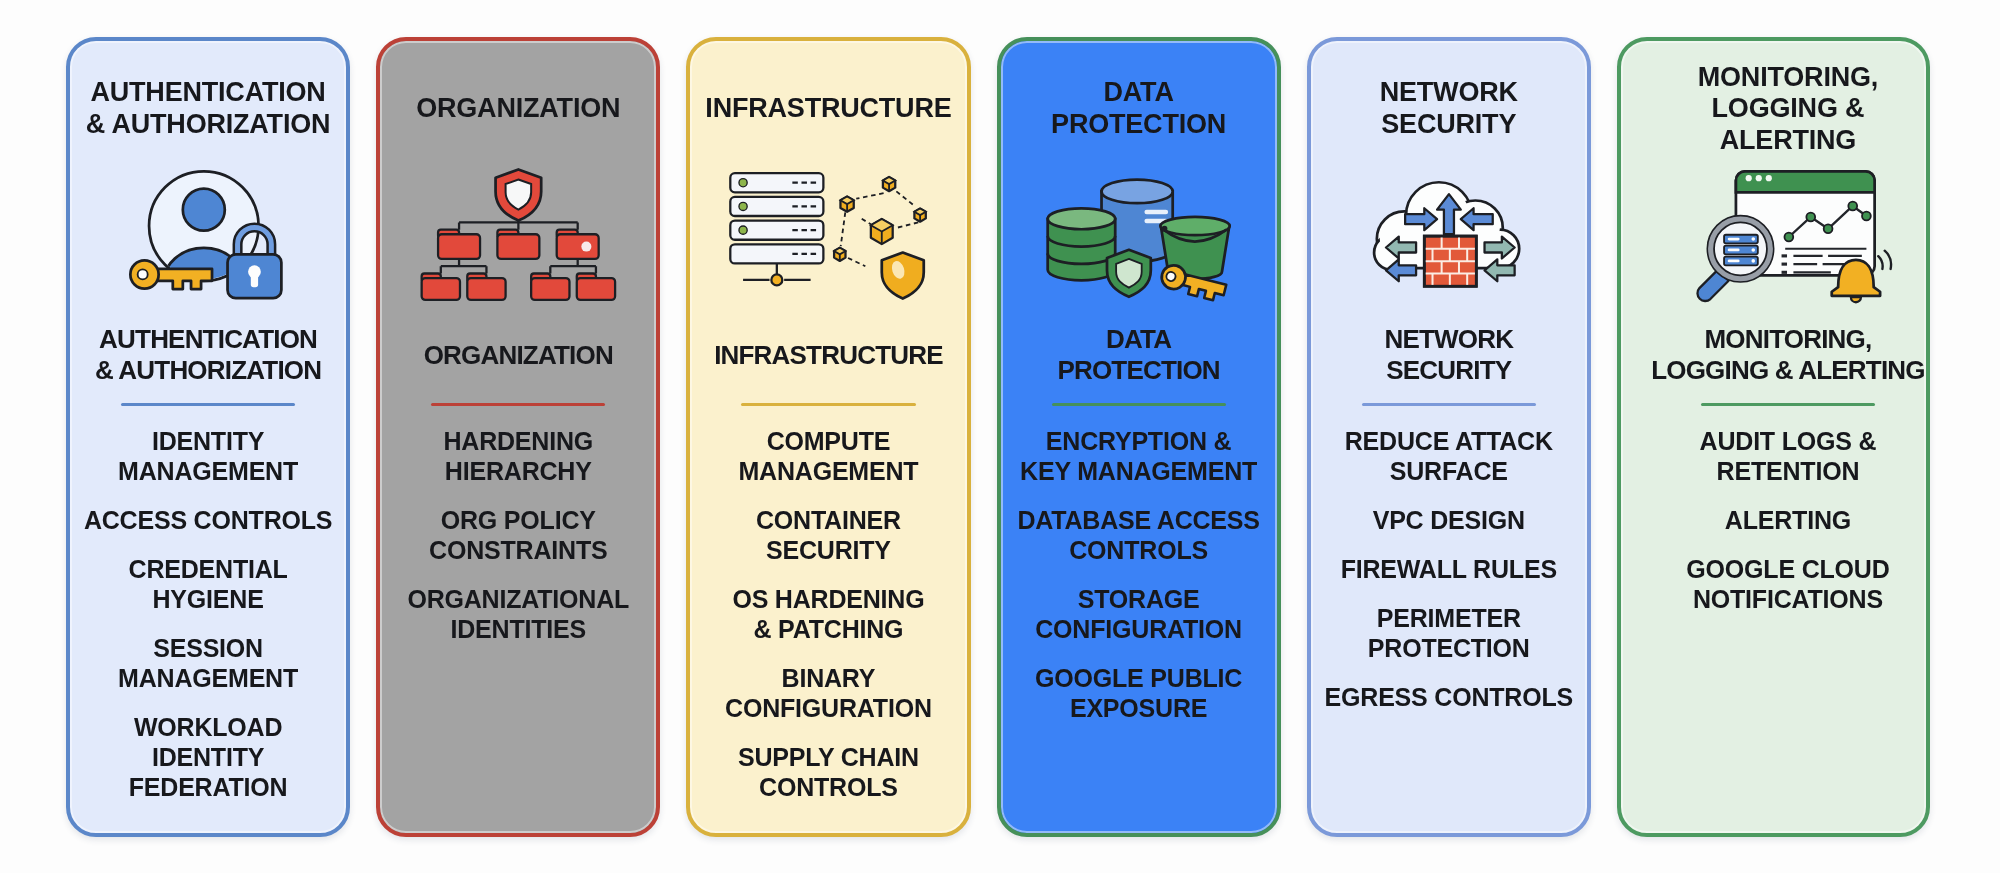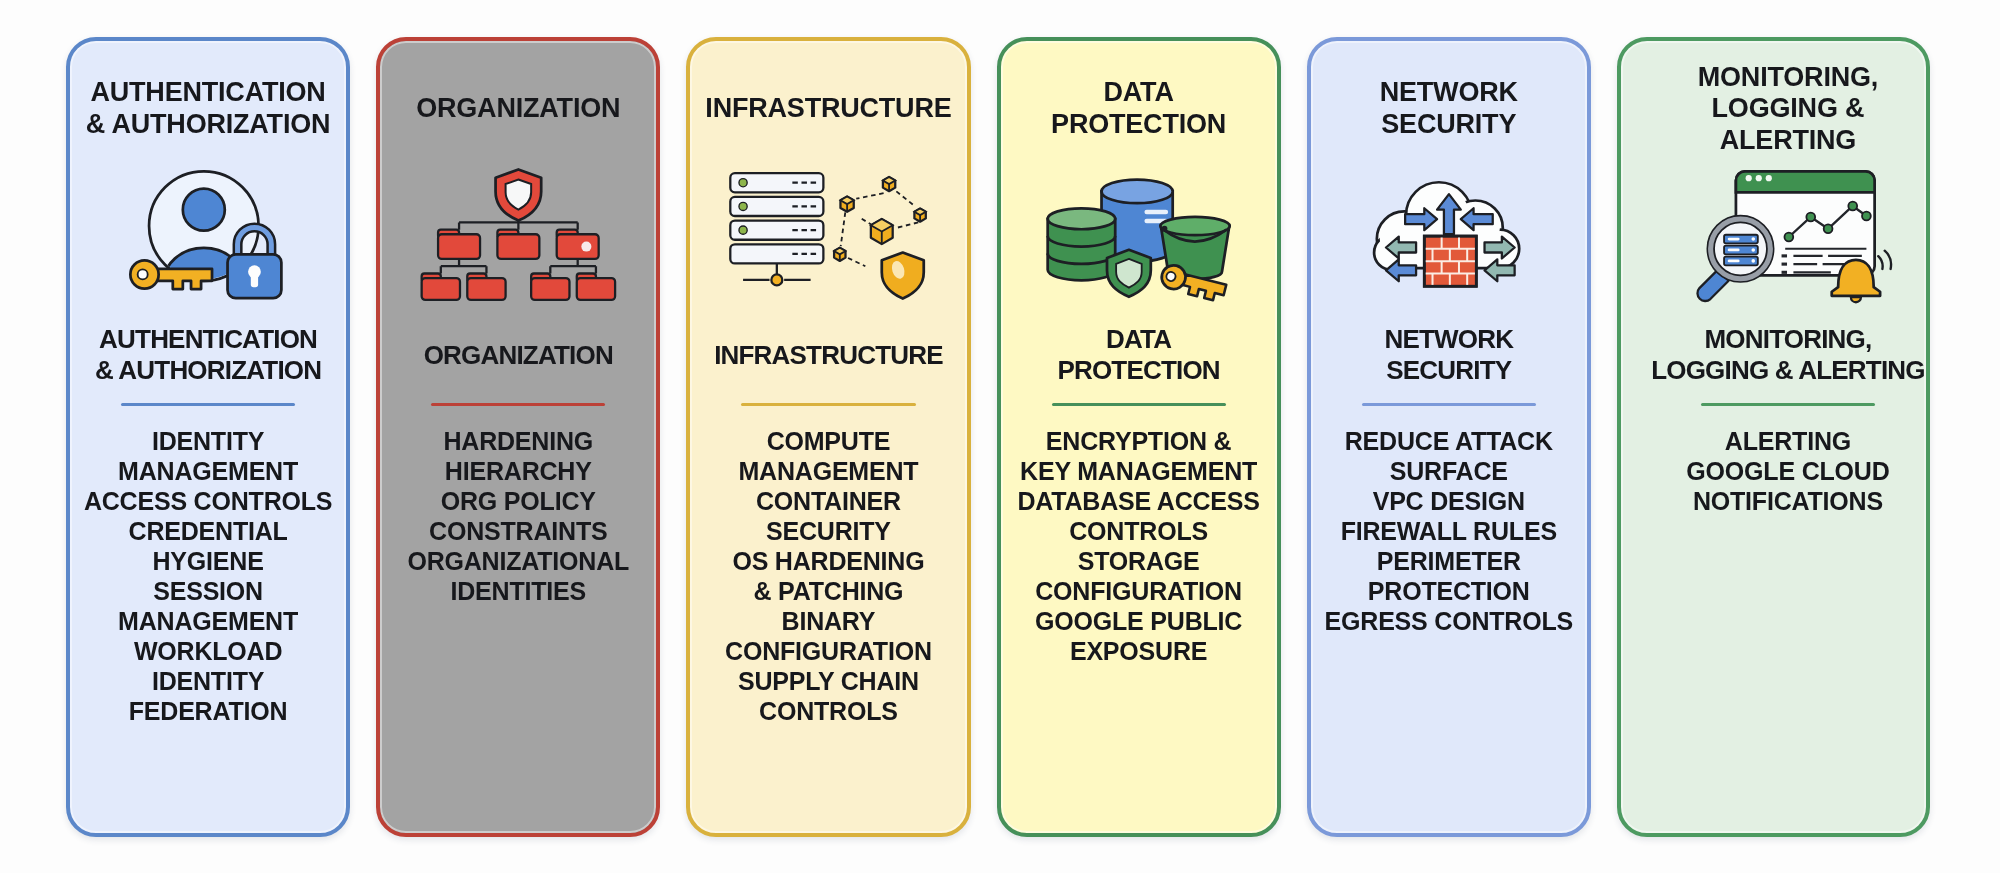--- a/index.html
+++ b/index.html
@@ -26,21 +26,21 @@
   .icon-box{height:148px;display:flex;align-items:center;justify-content:center;}
   .icon-box svg{height:146px;width:auto;max-width:235px;}
   .card-heading{
     margin:4px 0 0;height:80px;display:flex;align-items:center;justify-content:center;
     text-align:center;font-size:26px;line-height:1.18;letter-spacing:-.8px;
     white-space:pre;color:#17181c;
   }
   .divider{width:68%;height:2.5px;margin-top:8px;border-radius:2px;flex:none;}
   .item-list{
     list-style:none;margin:20px 0 0;padding:0;width:100%;
-    display:flex;flex-direction:column;
+    display:flex;flex-direction:column;gap:19px;
   }
   .item-list li{
     text-align:center;font-size:25px;line-height:1.2;letter-spacing:-.2px;white-space:pre;
   }
 </style>
 </head>
 <body style="background: rgb(253, 253, 253);">
 
 <main class="board">
   <section class="card" style="background: rgb(226, 234, 251); border-color: rgb(91, 135, 201);">
@@ -169,21 +169,21 @@
 SECURITY</li>
         <li>OS HARDENING
 &amp; PATCHING</li>
         <li>BINARY
 CONFIGURATION</li>
         <li>SUPPLY CHAIN
 CONTROLS</li>
       </ul>
   </section>
 
-  <section class="card" style="background: #fef9c3; border-color: rgb(70, 144, 90);">
+  <section class="card" style="background: #3b82f6; border-color: rgb(70, 144, 90);">
     <h2 class="card-title">DATA
 PROTECTION</h2>
     <div class="icon-box">
         <svg viewBox="0 0 230 160" preserveAspectRatio="xMidYMid meet">
   <path d="M74 30 v64 a39 13 0 0 0 78 0 v-64 z" fill="#4e86d3" stroke="#1d1f24" stroke-width="3"></path>
   <ellipse cx="113" cy="30" rx="39" ry="13" fill="#78a3e2" stroke="#1d1f24" stroke-width="3"></ellipse>
   <rect x="121" y="50" width="26" height="5" rx="2.5" fill="#e8f0fb"></rect>
   <rect x="121" y="60" width="26" height="5" rx="2.5" fill="#e8f0fb"></rect>
   <path d="M139 68 l8 50 a29.5 8 0 0 0 59 0 l8 -50 z" fill="#3f9150" stroke="#1d1f24" stroke-width="3"></path>
   <ellipse cx="176.5" cy="68" rx="38" ry="10" fill="#5fae69" stroke="#1d1f24" stroke-width="3"></ellipse>
@@ -321,18 +321,20 @@
       <rect x="49" y="104.7" width="13" height="3" rx="1.5"></rect>
               <circle cx="77" cy="106.2" r="2"></circle>
     </g>
   </g>
 </svg>
       </div>
     <h3 class="card-heading">MONITORING,
 LOGGING &amp; ALERTING</h3>
     <div class="divider" style="background: rgb(77, 154, 97);"></div>
     <ul class="item-list">
+        <li>AUDIT LOGS &amp;
+RETENTION</li>
         <li>ALERTING</li>
         <li>GOOGLE CLOUD
 NOTIFICATIONS</li>
       </ul>
   </section>
 </main>
 
 </body></html>

